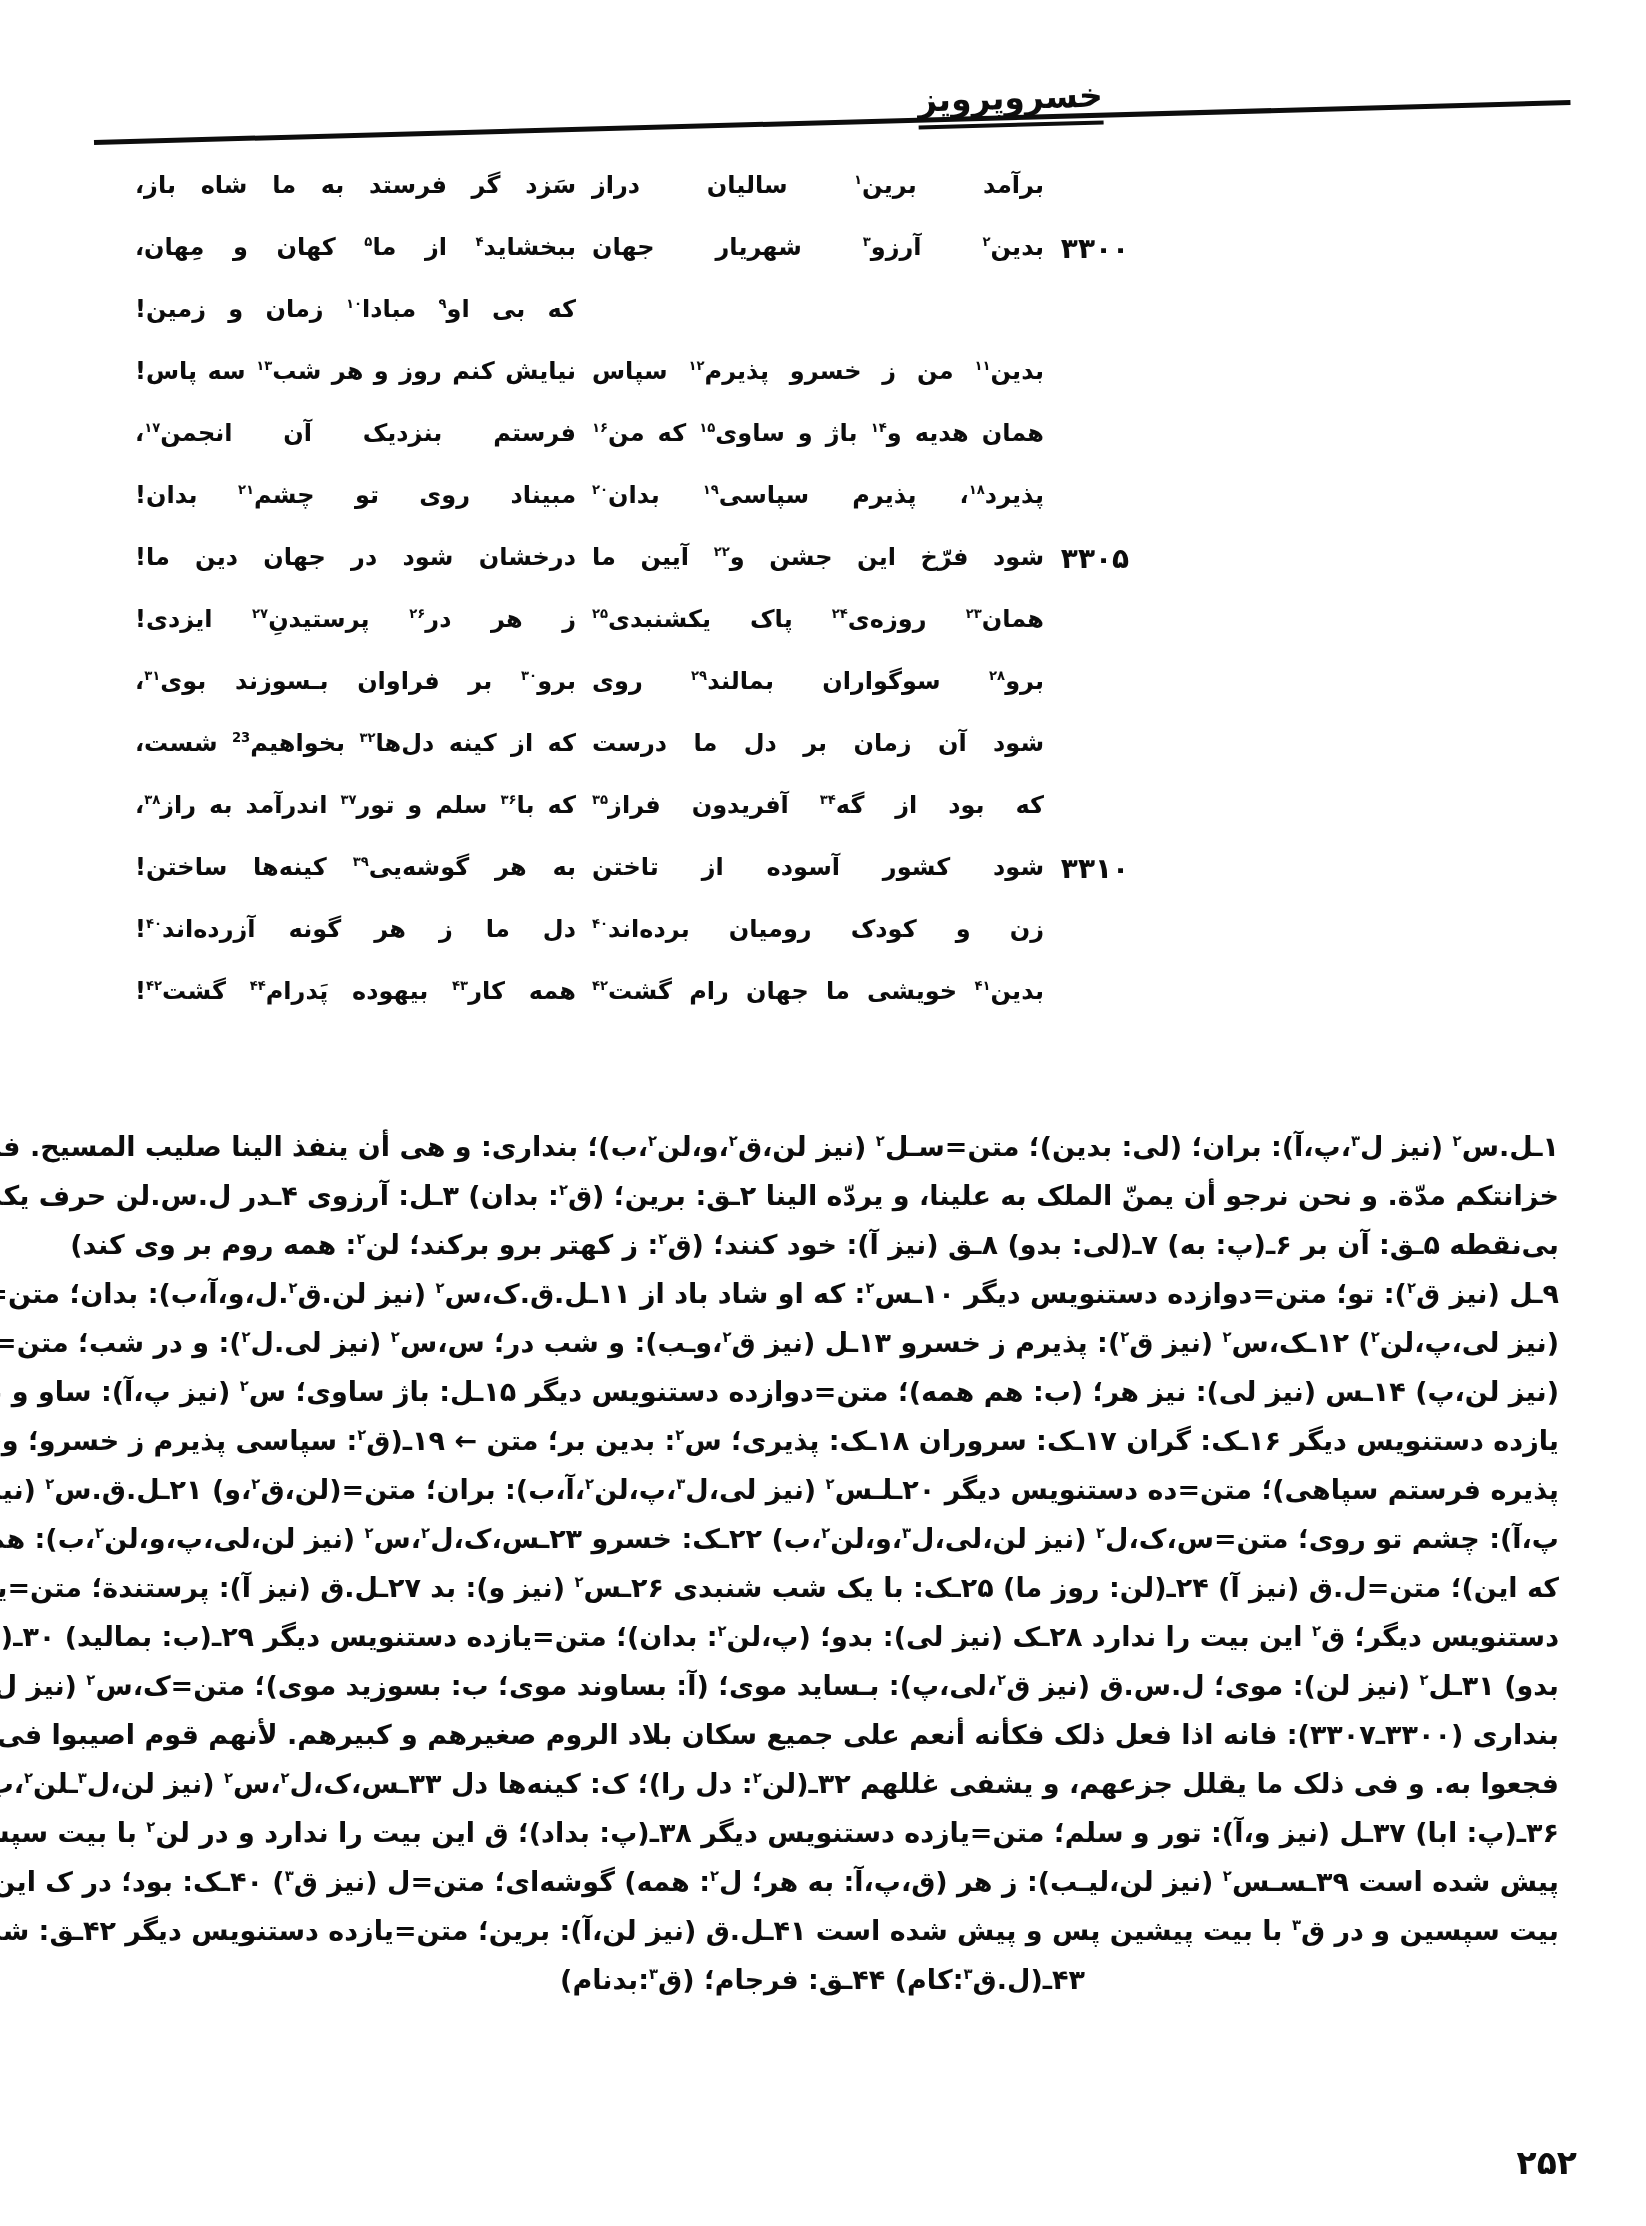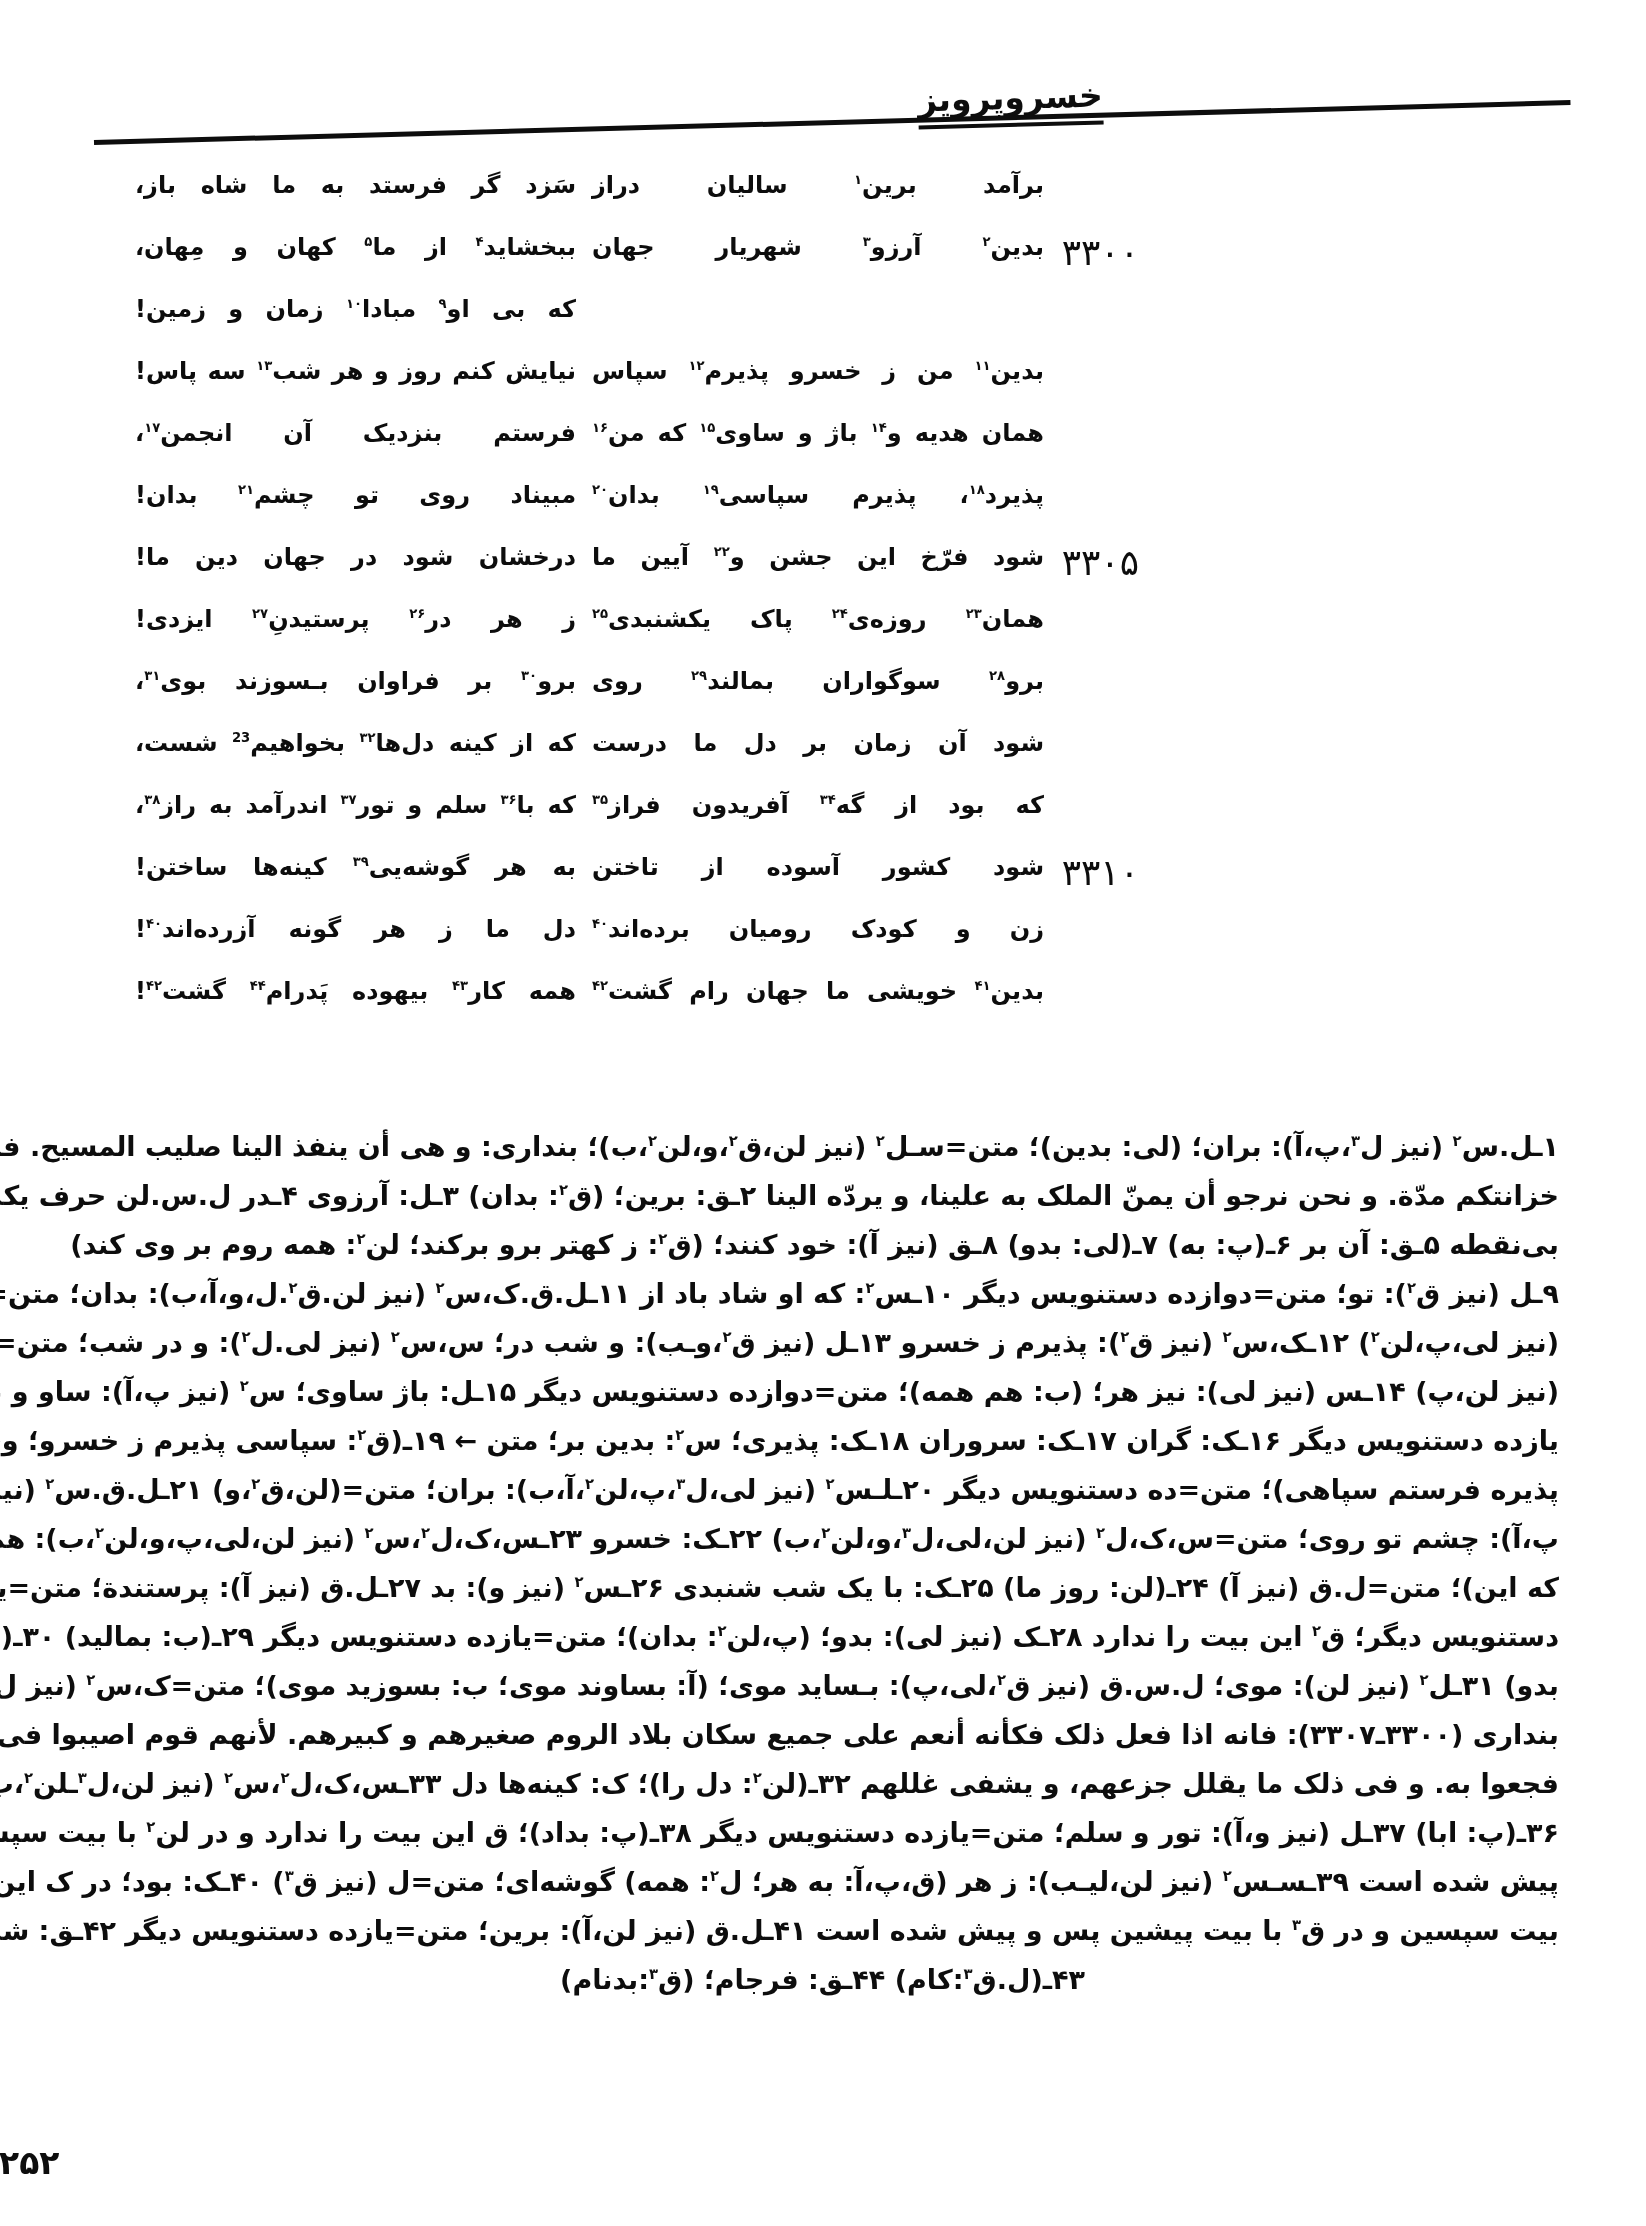--- a/index.html
+++ b/index.html
@@ -24,21 +24,21 @@
   .long-rule{
     position:absolute;top:140px;left:95px;
     width:1477px;height:4.6px;background:#0d0d0d;
     transform:rotate(-1.55deg);transform-origin:left center;
   }
   
   .poem{position:absolute;top:159px;left:0;width:1647px;}
   .verse-row{position:relative;height:62px;}
   .verse-num{
     position:absolute;top:11px;right:507px;width:88px;
-    font-size:36px;font-weight:normal;text-align:right;
+    font-size:28px;font-weight:bold;text-align:center;
     white-space:nowrap;
   }
   .hemistich{
     position:absolute;top:11px;
     font-size:24px;font-weight:bold;
     text-align:justify;text-align-last:justify;
     direction:rtl;line-height:1.25;
     white-space:normal;
   }
   .hemi-right{right:602px;width:452px;}
@@ -58,21 +58,21 @@
     text-align:justify;text-align-last:justify;
     white-space:nowrap;
   }
   .apparatus-line.last{
     text-align:right;text-align-last:center;
     white-space:nowrap;
   }
   
   .page-number{
     position:absolute;top:2143px;left:0;width:1578px;
-    text-align:left;font-size:33px;font-weight:bold;
+    text-align:right;font-size:33px;font-weight:bold;
   }
 </style>
 </head>
 <body>
 
 <div class="page">
 
   <div class="header-title">خسروپرویز</div>
 
   <div class="long-rule"></div>

